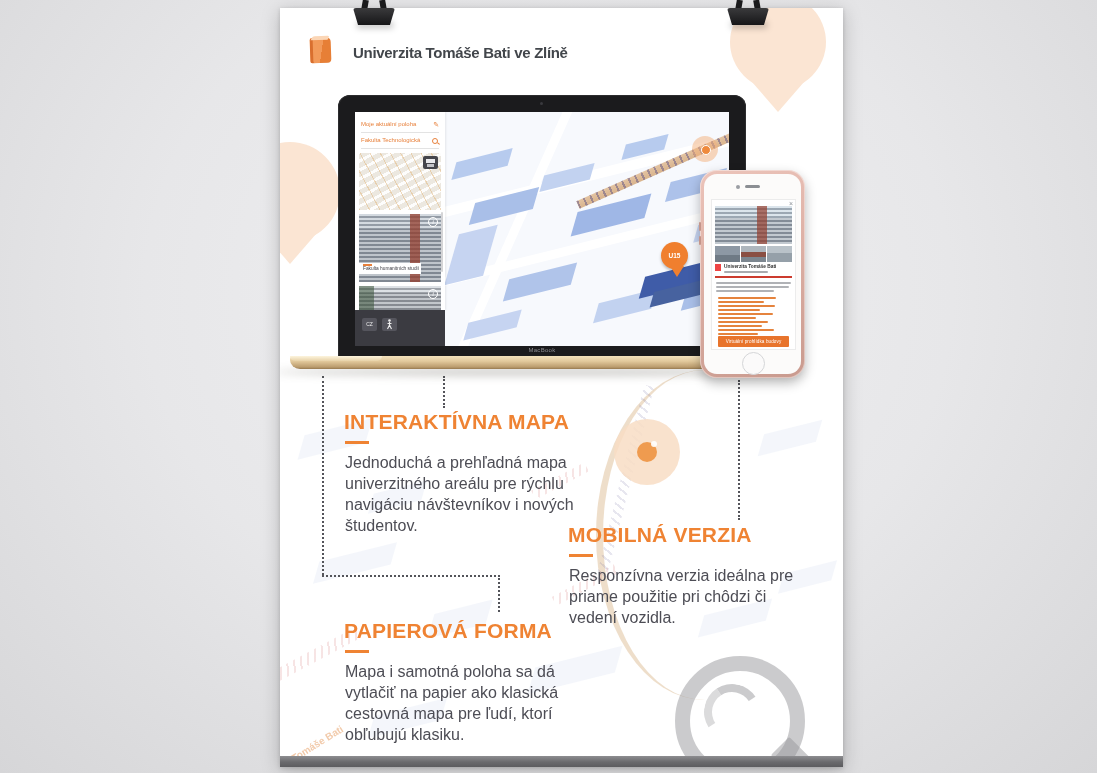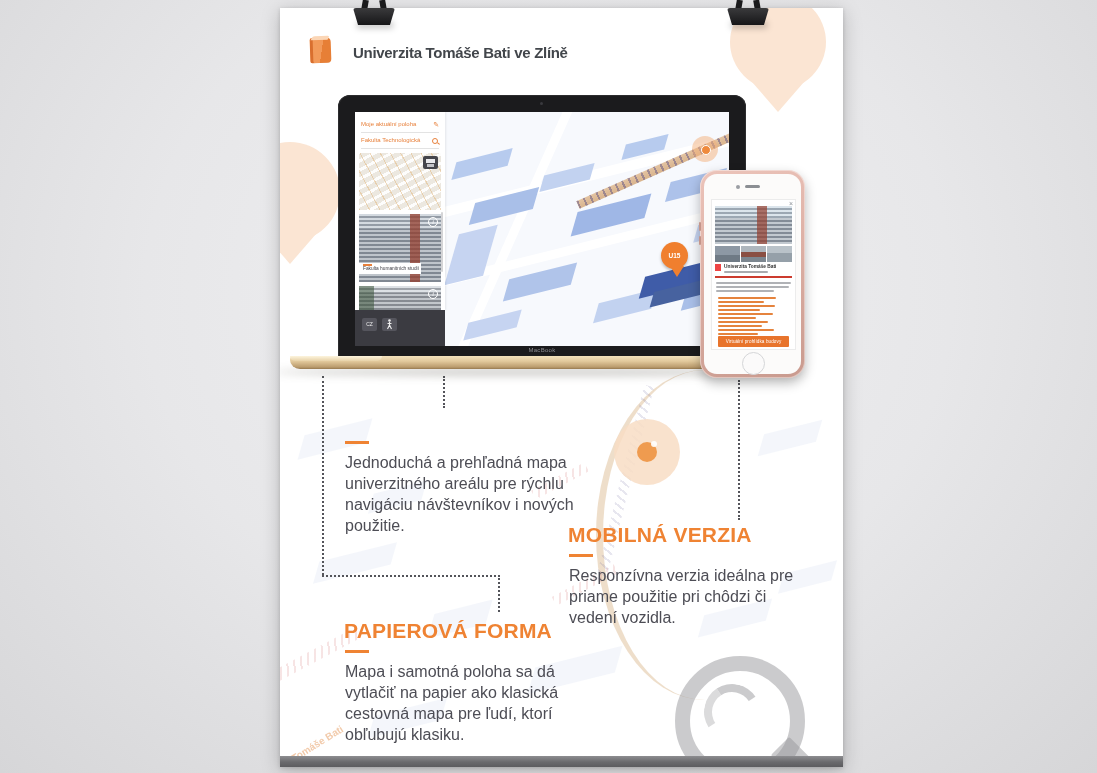--- a/index.html
+++ b/index.html
@@ -173,22 +173,23 @@
     <div class="abs mag-ring"></div>
     <div class="abs mag-arc"></div>
     <div class="abs mag-handle"></div>
 
     <div class="abs dot-v" style="left:42px;top:368px;height:199px;"></div>
     <div class="abs dot-h" style="left:42px;top:567px;width:178px;"></div>
     <div class="abs dot-v" style="left:218px;top:567px;height:37px;"></div>
     <div class="abs dot-v" style="left:163px;top:368px;height:32px;"></div>
     <div class="abs dot-v" style="left:458px;top:372px;height:140px;"></div>
 
+    <div class="abs sec-h" style="left:64px;top:402px;">INTERAKTÍVNA MAPA</div>
     <div class="abs sec-u" style="left:65px;top:433px;width:24px;"></div>
-    <div class="abs sec-b" style="left:65px;top:444px;width:248px;">Jednoduchá a prehľadná mapa univerzitného areálu pre rýchlu navigáciu návštevníkov i nových použitie.</div>
+    <div class="abs sec-b" style="left:65px;top:444px;width:248px;">Jednoduchá a prehľadná mapa univerzitného areálu pre rýchlu navigáciu návštevníkov i nových študentov.</div>
 
     <div class="abs sec-h" style="left:288px;top:515px;">MOBILNÁ VERZIA</div>
     <div class="abs sec-u" style="left:289px;top:546px;width:24px;"></div>
     <div class="abs sec-h" style="left:64px;top:611px;">PAPIEROVÁ FORMA</div>
 
     <div class="abs sec-b" style="left:289px;top:557px;width:240px;">Responzívna verzia ideálna pre priame použitie pri chôdzi či vedení vozidla.</div>
     <div class="abs sec-u" style="left:65px;top:642px;width:24px;"></div>
     <div class="abs sec-b" style="left:65px;top:653px;width:242px;">Mapa i samotná poloha sa dá vytlačiť na papier ako klasická cestovná mapa pre ľudí, ktorí obľubujú klasiku.</div>
 
     <div class="abs lap-shadow"></div>

